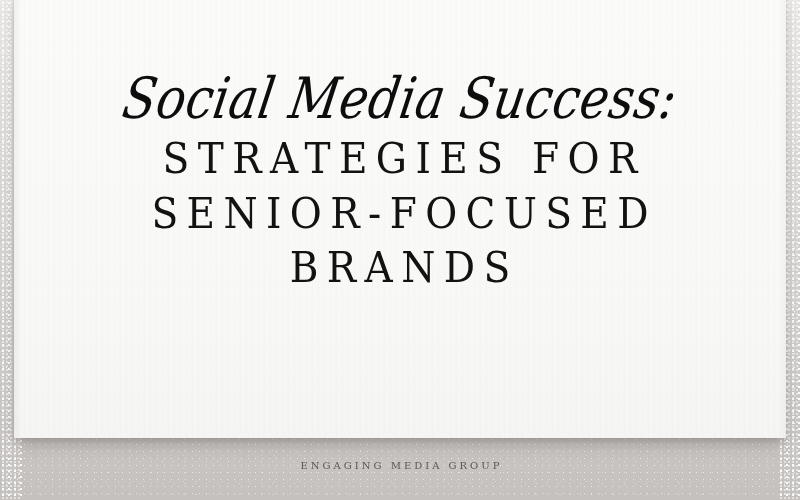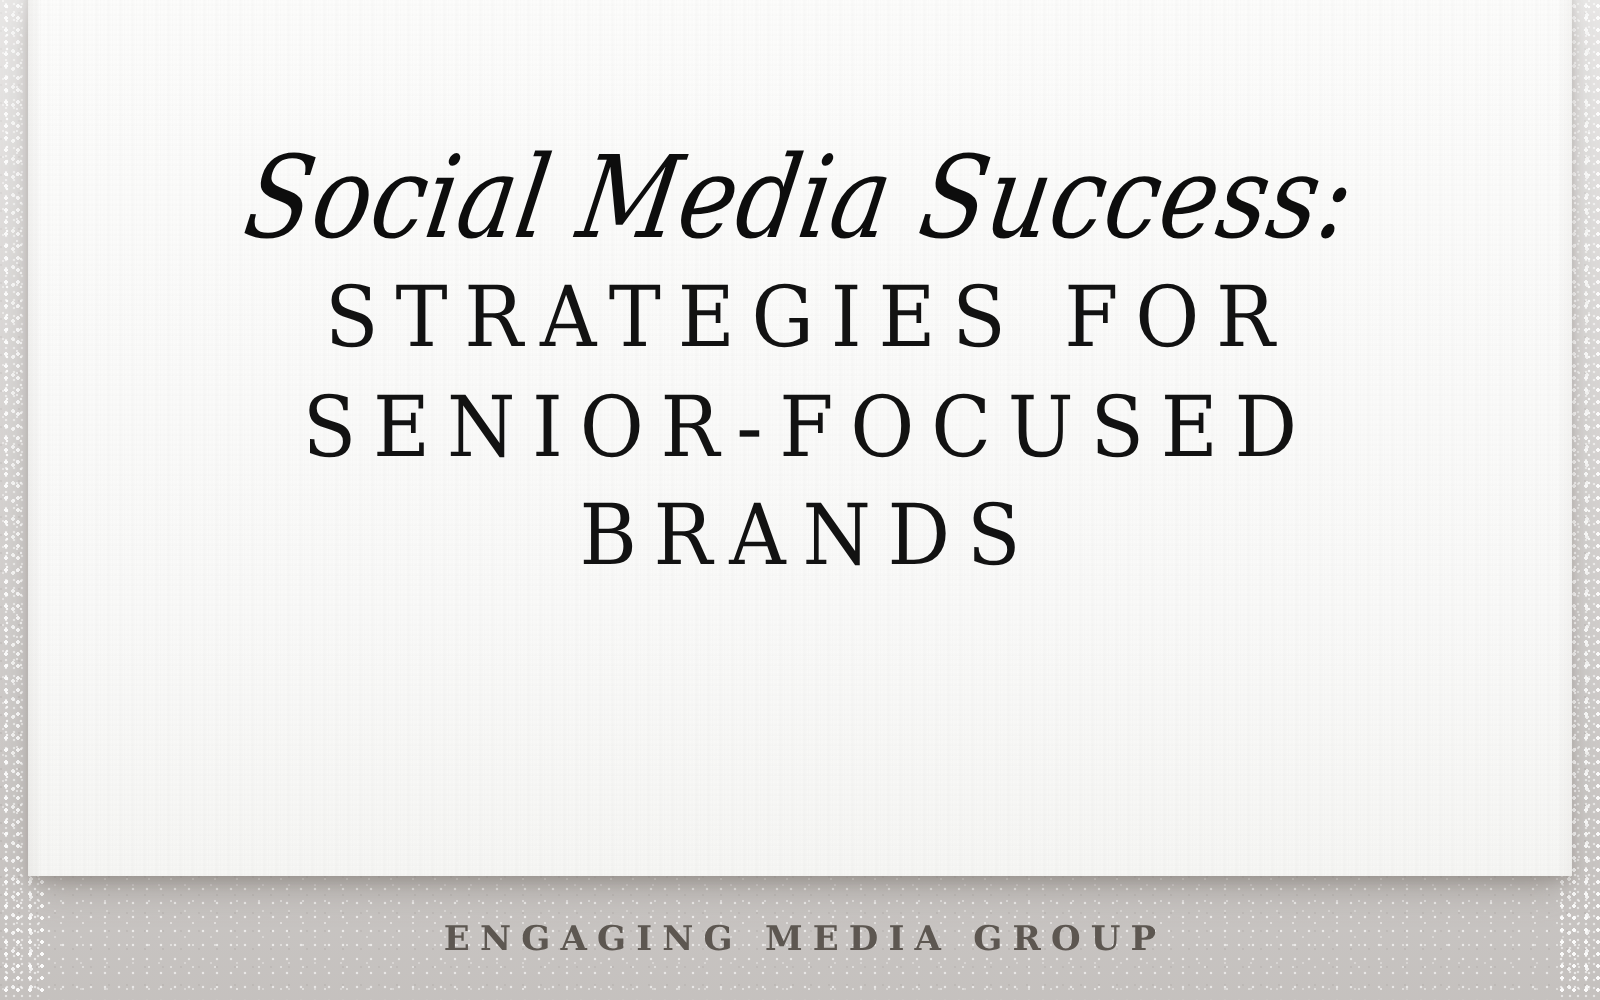--- a/index.html
+++ b/index.html
@@ -154,22 +154,22 @@
 
   
   #footer-wordmark {
     position: absolute;
     left: 0;
     right: 0;
     top: 460px;
     text-align: center;
     z-index: 4;
     font-family: "DejaVu Serif", "Liberation Serif", serif;
-    font-size: 17px;
-    font-weight: 700;
+    font-size: 10px;
+    font-weight: 400;
     letter-spacing: 0.30em;
     text-indent: 0.30em;
     color: #5d5751;
     white-space: nowrap;
   }
 </style>
 </head>
 <body>
 
 <div id="backdrop"></div>

